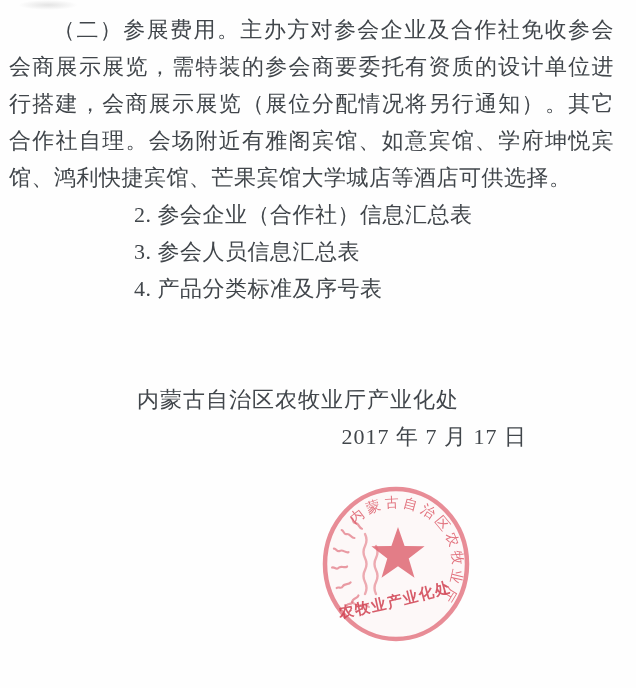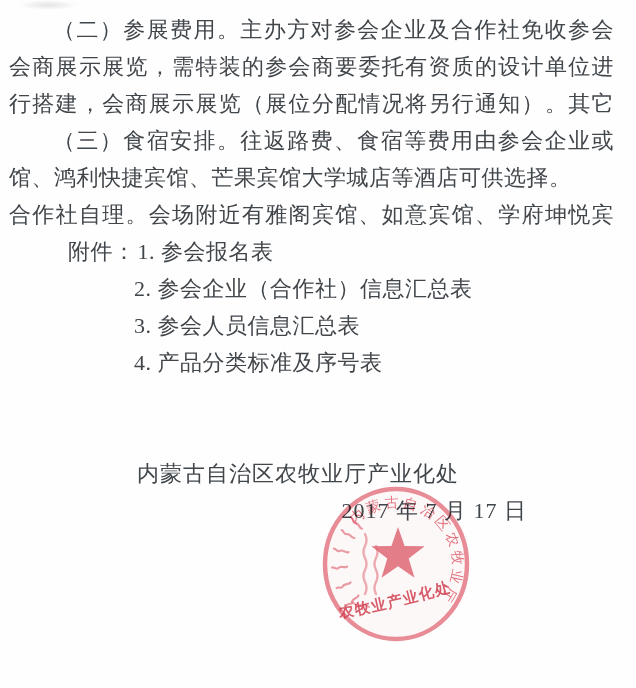--- a/index.html
+++ b/index.html
@@ -42,27 +42,23 @@
 <body>
 
 <div class="page">
   <div class="smudge"></div>
 
   <div class="body-text">
     <p class="line j indent">（二）参展费用。主办方对参会企业及合作社免收参会</p>
     <p class="line j">会商展示展览，需特装的参会商要委托有资质的设计单位进</p>
     <p class="line j">行搭建，会商展示展览（展位分配情况将另行通知）。其它</p>
 
-    <p class="line j indent">（三）食宿安排。往返路费、食宿等费用由参会企业或</p>
+    <p class="line j">合作社自理。会场附近有雅阁宾馆、如意宾馆、学府坤悦宾</p>
     <p class="line">馆、鸿利快捷宾馆、芒果宾馆大学城店等酒店可供选择。</p>
-    <p class="line j">合作社自理。会场附近有雅阁宾馆、如意宾馆、学府坤悦宾</p>
 
-    <div class="line attach-row">
-      <span class="attach-label">附件：</span><span>1. 参会报名表</span>
-    </div>
     <p class="line attach-item">2. 参会企业（合作社）信息汇总表</p>
     <p class="line attach-item">3. 参会人员信息汇总表</p>
     <p class="line attach-item">4. 产品分类标准及序号表</p>
 
     <div class="sig-block">
       <p class="line sig">内蒙古自治区农牧业厅产业化处</p>
       <p class="line date">2017 年 7 月 17 日</p>
     </div>
   </div>
 

